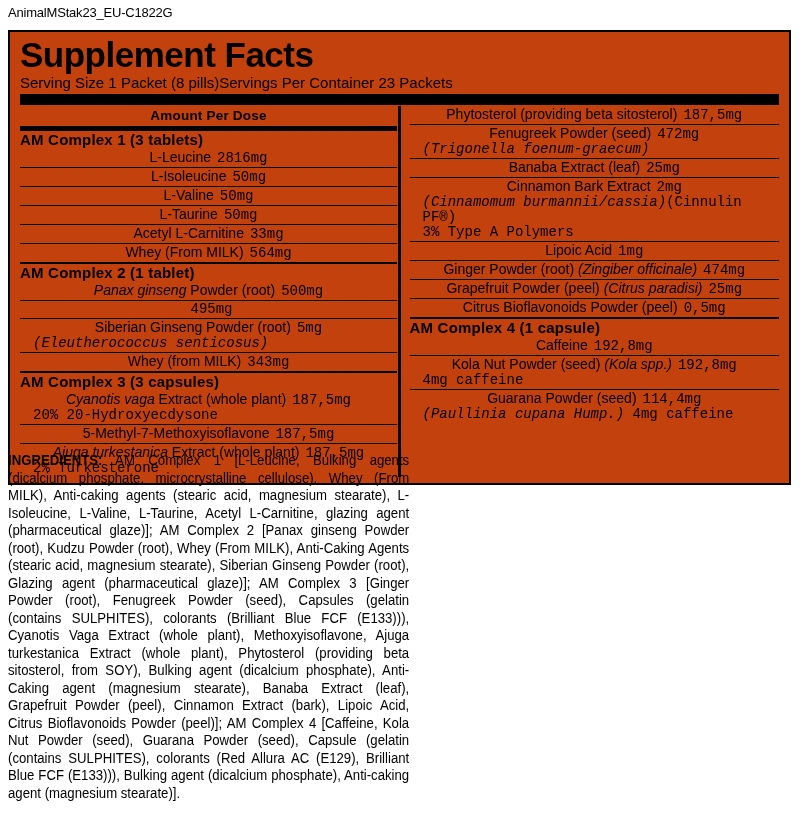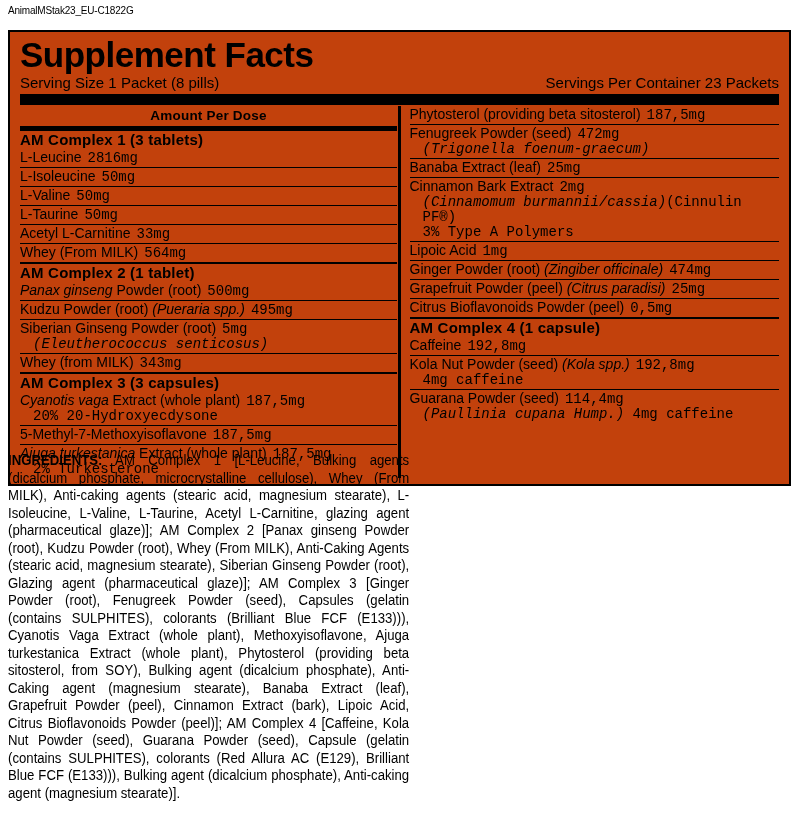--- a/index.html
+++ b/index.html
@@ -4,52 +4,52 @@
 <style>
   * { margin:0; padding:0; box-sizing:border-box; }
   html,body { background:#fff; }
   body {
     width:800px; height:822px; position:relative;
     color:#000; font-family:"Liberation Sans", sans-serif;
     -webkit-font-smoothing:antialiased;
   }
   .doc-id {
     position:absolute; top:5px; left:8px;
-    font-size:10px; letter-spacing:-0.2px;
+    font-size:13px; letter-spacing:-0.2px;
   }
   .facts-box {
     position:absolute; top:30px; left:8px; width:783px;
     border:2.5px solid #000; background:#c2410c;
     padding:2px 10px 0 10px;
   }
   .panel-title {
     font-size:35px; font-weight:bold; letter-spacing:-0.5px;
     line-height:33px; padding-top:4px;
   }
   .serving-row {
-    display:flex; justify-content:space-between;
+    display:flex; justify-content:flex-start;
     font-size:15px; line-height:17px; margin-top:3px;
   }
   .thick-bar { height:11px; background:#000; margin-top:3px; }
   .columns { display:flex; align-items:stretch; margin-top:1px; padding-bottom:6px; }
   .col-left  { width:377px; }
   .col-divider { width:2.5px; background:#000; margin-left:1px; }
   .col-right { flex:1; padding-left:9px; }
   .amount-header { font-weight:bold; font-size:13.5px; line-height:15px; padding:2px 0 3px 0; letter-spacing:0.2px;text-align:center; }
   .amount-bar { height:5px; background:#000; }
   .rows { width:100%; }
   .complex-header {
     border-top:2.5px solid #000;
     font-weight:bold; font-size:15px; line-height:16px; letter-spacing:0.2px;
     padding:1px 0;
   }
   .ing-row { font-size:14px; line-height:15px; border-top:1px solid #000; padding:1px 0; }
   .rows > :first-child { border-top:none; }
   .complex-header + .ing-row { border-top:none; }
-  .row-line { display:flex; justify-content:flex-start; align-items:baseline; }
+  .row-line { display:flex; justify-content:center; align-items:baseline; }
   .row-name { }
   .row-amount { white-space:nowrap; padding-left:6px;font-family:Liberation Mono, monospace; }
   .sub-line { padding-left:13px;font-family:Liberation Mono, monospace; }
   .it { font-style:italic; }
   .ingredients {
     position:absolute; top:451px; left:8px; width:402px; overflow:visible;
   }
   .ingredients p {
     width:472px; transform:scaleX(0.85); transform-origin:left top;
     font-size:15.5px; line-height:17.5px; text-align:justify;
@@ -113,21 +113,20 @@
           </div>
           <div class="complex-header">AM Complex 2 (1 tablet)</div>
           <div class="ing-row">
             <div class="row-line">
               <span class="row-name"><span class="it">Panax ginseng</span><span> Powder (root)</span></span>
               <span class="row-amount">500mg</span>
             </div>
           </div>
           <div class="ing-row">
             <div class="row-line">
-              <span class="row-name"><span>Kudzu Powder (root) </span><span class="it">(Pueraria spp.)</span></span>
               <span class="row-amount">495mg</span>
             </div>
           </div>
           <div class="ing-row">
             <div class="row-line">
               <span class="row-name"><span>Siberian Ginseng Powder (root)</span></span>
               <span class="row-amount">5mg</span>
             </div>
             <div class="sub-line"><span class="it">(Eleutherococcus senticosus)</span></div>
           </div>

